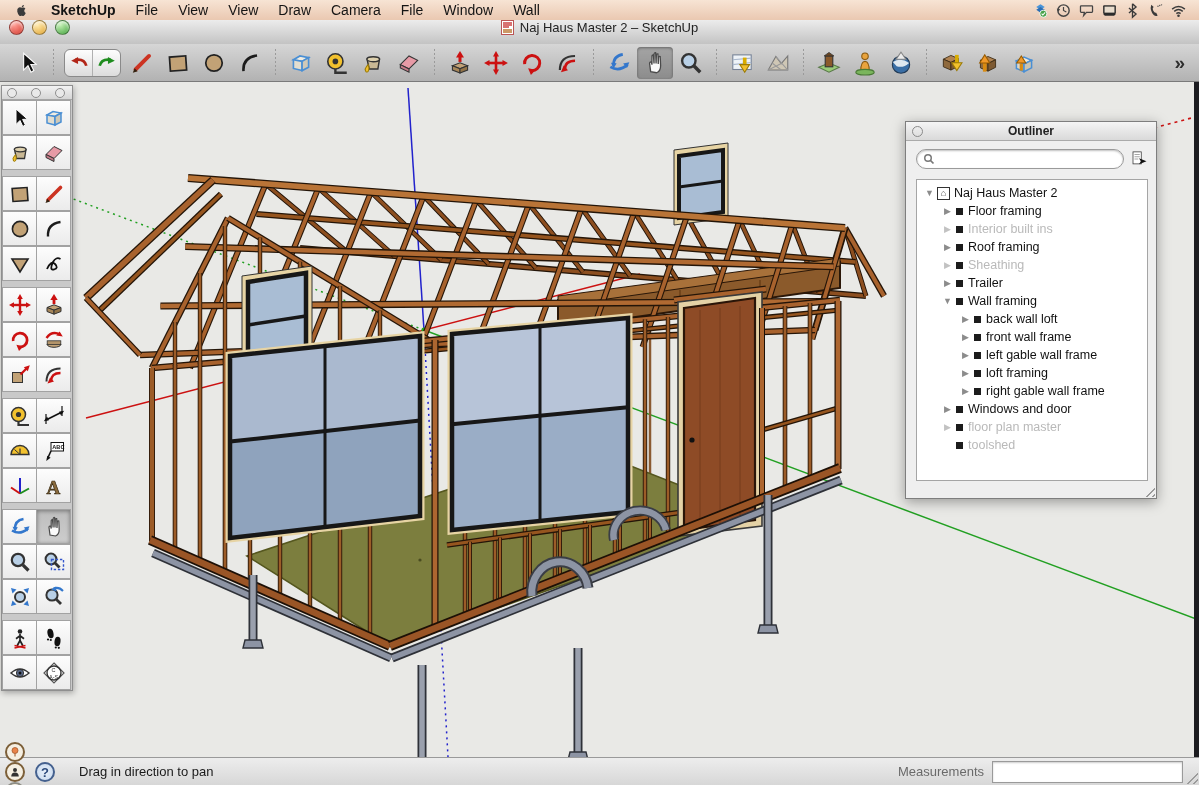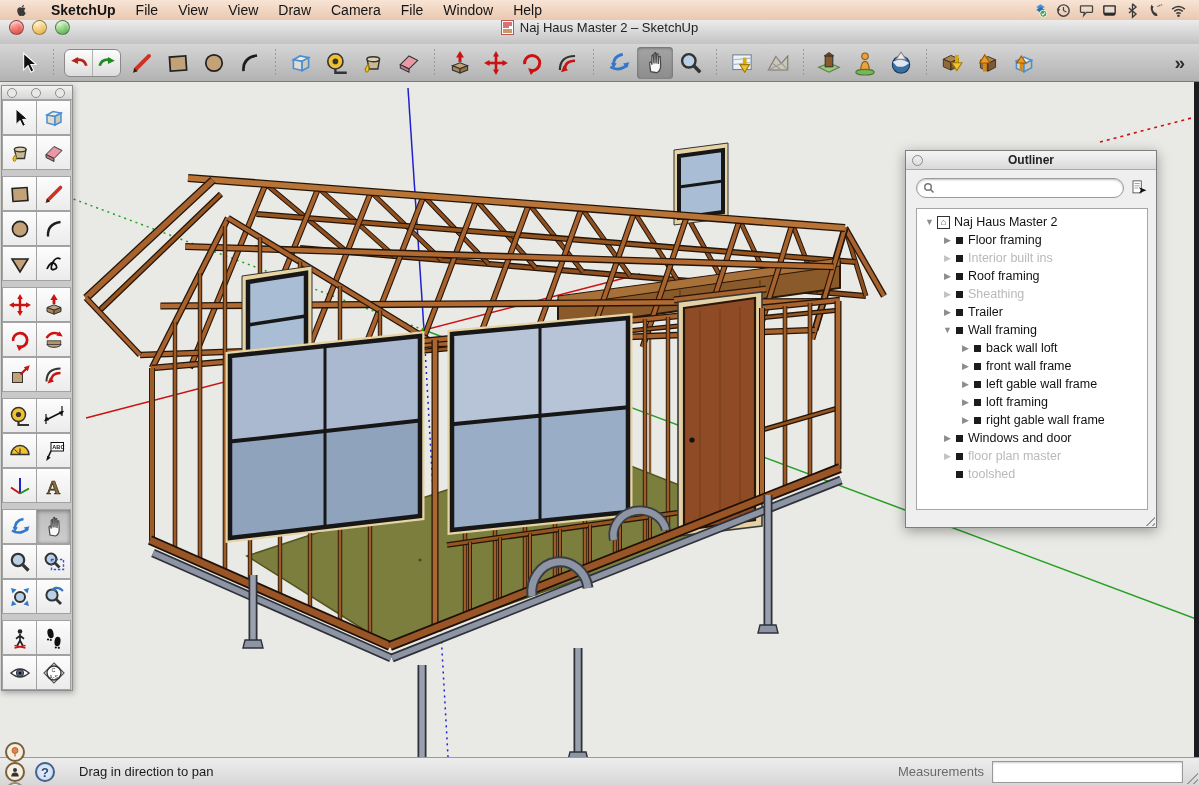--- a/index.html
+++ b/index.html
@@ -54,21 +54,21 @@
     border-bottom:1px solid #a5a5a5;}
   .ptb-circle{position:absolute;top:2px;width:8px;height:8px;border:1px solid #8e8e8e;
     border-radius:50%;background:#e9e9e9;}
   .pgroup{display:grid;grid-template-columns:34px 34px;margin-bottom:6px;}
   .pgroup:last-child{margin-bottom:0;}
   .pcell{width:33px;height:33px;border:0.5px solid #a2a2a2;
     background:linear-gradient(#fdfdfd,#ebebeb);display:flex;align-items:center;justify-content:center;}
   .pcell .ic{width:24px;height:24px;}
   .pcell.active{background:linear-gradient(#bdbdbd,#cdcdcd);box-shadow:inset 0 1px 4px rgba(0,0,0,.4);}
   
-  #outliner{position:absolute;left:905px;top:68px;width:252px;height:378px;background:#eef:;
+  #outliner{position:absolute;left:905px;top:39px;width:252px;height:378px;background:#eef:;
     background:#efefef;border:1px solid #7e7e7e;box-shadow:0 3px 12px rgba(0,0,0,.35);box-sizing:border-box;}
   #o-title{height:18px;position:relative;background:linear-gradient(#f5f5f5,#d9d9d9);
     border-bottom:1px solid #aaa;text-align:center;font-size:12px;font-weight:bold;color:#222;line-height:18px;}
   #o-close{position:absolute;left:6px;top:4px;width:9px;height:9px;border:1.5px solid #8a8a8a;border-radius:50%;}
   #o-searchrow{display:flex;align-items:center;gap:6px;padding:8px 8px 4px 10px;}
   #o-search{flex:1;height:18px;border:1px solid #9a9a9a;border-radius:10px;background:#fff;
     display:flex;align-items:center;padding-left:6px;box-shadow:inset 0 1px 2px rgba(0,0,0,.25);}
   #o-search input{border:none;outline:none;flex:1;height:14px;font-size:11px;background:transparent;}
   #o-details .ic{width:18px;height:18px;}
   #o-tree{margin:6px 8px 0 10px;height:302px;background:#fff;border:1px solid #a5a5a5;
@@ -109,21 +109,21 @@
 
 <div id="screen">
 
   <div id="menubar">
     <span class="apple">
       <svg class="ic" width="15" height="17" viewBox="0 0 24 24">
           <path d="M15.5 3 q-3 .5 -3.5 4 q3.5 .2 4.2-3.8z" fill="#3a3a3a"></path>
           <path d="M12 7.5 q-2-1.2-4.2-.2 q-3.4 1.6-2.6 6.4 q.8 4.6 3.4 6.6 q1.4 1 2.8.2 q.8-.5 1.6 0 q1.4 .9 2.8-.2 q2-1.6 3-4.4 q-2.6-1.2-2.4-3.8 q.2-2 1.8-3 q-1.6-2.4-4-1.8 q-1.2.3-2.2.2z" fill="#3a3a3a"></path>
         </svg>
     </span>
-    <span id="menu-items"><span class="menu-item first">SketchUp</span><span class="menu-item">File</span><span class="menu-item">View</span><span class="menu-item">View</span><span class="menu-item">Draw</span><span class="menu-item">Camera</span><span class="menu-item">File</span><span class="menu-item">Window</span><span class="menu-item">Help</span></span>
+    <span id="menu-items"><span class="menu-item first">SketchUp</span><span class="menu-item">File</span><span class="menu-item">View</span><span class="menu-item">View</span><span class="menu-item">Draw</span><span class="menu-item">Camera</span><span class="menu-item">File</span><span class="menu-item">Window</span><span class="menu-item">Wall</span></span>
     <span id="menu-status">
         <span>
           <svg class="ic " viewBox="0 0 24 24">
             <polygon points="12,3 6,7 12,11 18,7" fill="#4a94d8"></polygon>
             <polygon points="6,11 12,15 18,11 12,7.2" fill="#2d6eb4"></polygon>
             <circle cx="16" cy="16.5" r="5" fill="#4aa34a" stroke="#fff" stroke-width="1.2"></circle>
             <path d="M13.6 16.5 L15.3 18.4 L18.6 14.6" stroke="#fff" stroke-width="1.5" fill="none"></path>
           </svg>
         </span>
         <span>

